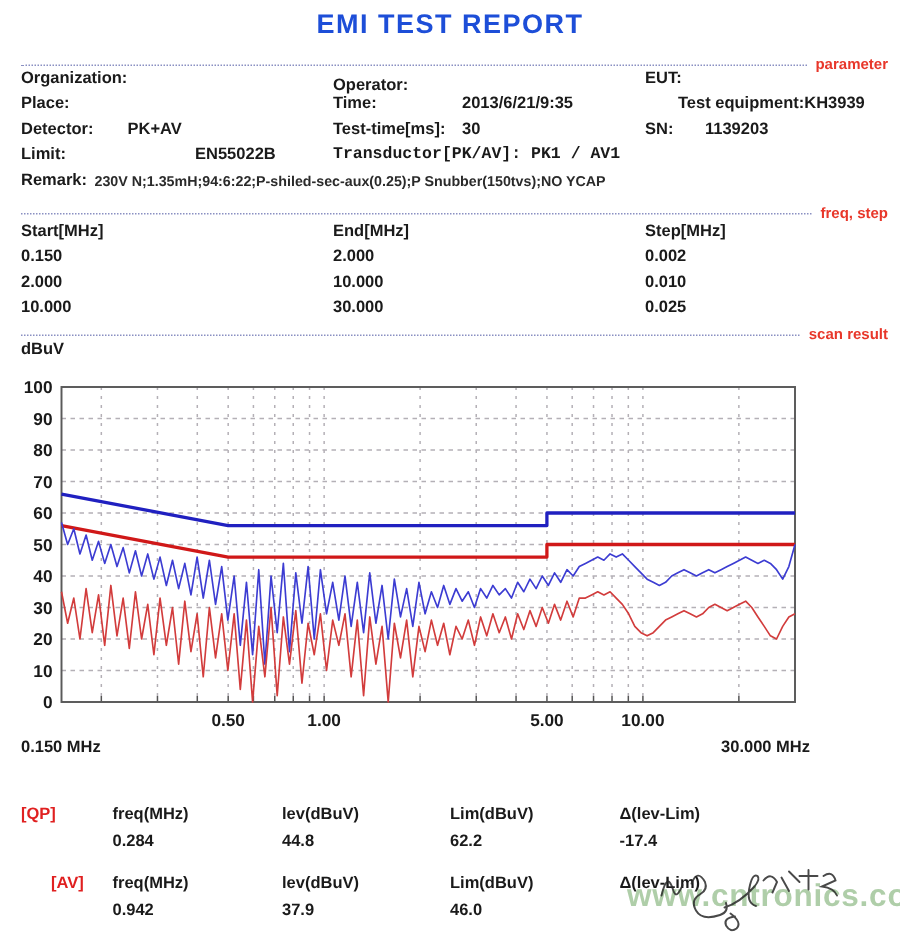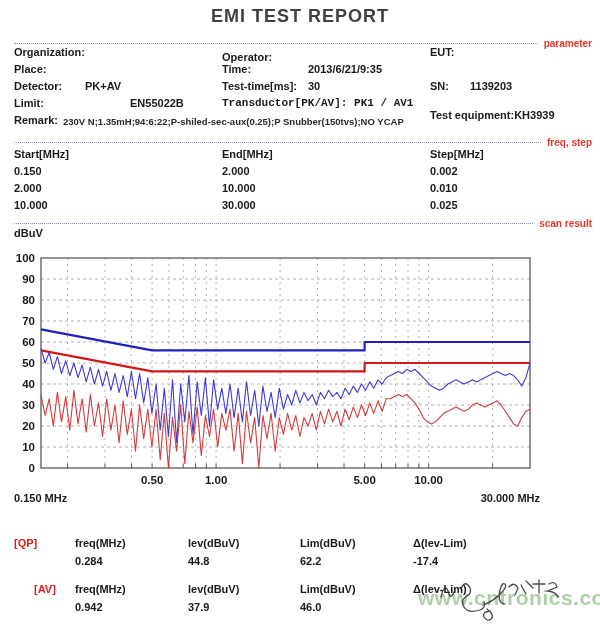--- a/index.html
+++ b/index.html
@@ -1,19 +1,19 @@
 <!DOCTYPE html>
 <html><head>
 <meta charset="utf-8">
 <style>
   html,body{margin:0;padding:0;background:#ffffff;}
   .page{position:relative;width:600px;height:629px;background:#ffffff;overflow:hidden;
         font-family:"Liberation Sans",sans-serif;color:#1a1a1a;}
   .title{position:absolute;top:6px;left:0;width:600px;text-align:center;
-         font-size:18px;font-weight:700;letter-spacing:1px;color:#404040;}
+         font-size:18px;font-weight:700;letter-spacing:1px;color:#1d4ed8;}
   .sep{position:absolute;left:14px;width:578px;display:flex;align-items:center;gap:6px;height:12px;}
   .sep .line{flex:1;border-top:1px dotted #8a90c2;height:0;}
   .sep .lbl{color:#e8372a;font-size:10px;font-weight:700;white-space:nowrap;}
   .cell{position:absolute;font-size:11px;font-weight:700;white-space:nowrap;color:#1a1a1a;}
   .red{color:#e02020;}
   .small{font-size:9.5px;font-weight:600;color:#2a2a2a;}
   .chart-svg{position:absolute;left:0;top:240px;}
   .wm{position:absolute;left:418px;top:586px;width:182px;font-size:21px;font-weight:700;
       color:#a9caa2;letter-spacing:0.5px;opacity:0.92;}
   .scribble{position:absolute;left:435px;top:575px;}
@@ -30,21 +30,21 @@
     <span class="lbl">parameter</span>
   </div>
 
   <div class="cell" style="left:14px;top:46px;">Organization:</div>
   <div class="cell" style="left:222px;top:51px;text-align:right;">Operator:</div>
   <div class="cell" style="left:430px;top:46px;">EUT:</div>
 
   <div class="cell" style="left:14px;top:63px;">Place:</div>
   <div class="cell" style="left:222px;top:63px;">Time:</div>
   <div class="cell" style="left:308px;top:63px;">2013/6/21/9:35</div>
-  <div class="cell" style="left:430px;top:63px;margin-top:46px;"><span>Test equipment:</span><span>KH3939</span></div>
+  <div class="cell" style="left:452px;top:63px;"><span>Test equipment:</span><span>KH3939</span></div>
 
   <div class="cell" style="left:14px;top:80px;">Detector:</div>
   <div class="cell" style="left:85px;top:80px;">PK+AV</div>
   <div class="cell" style="left:222px;top:80px;">Test-time[ms]:</div>
   <div class="cell" style="left:308px;top:80px;">30</div>
   <div class="cell" style="left:430px;top:80px;">SN:</div>
   <div class="cell" style="left:470px;top:80px;">1139203</div>
 
   <div class="cell" style="left:14px;top:97px;">Limit:</div>
   <div class="cell" style="left:85px;top:97px;padding-left:45px;">EN55022B</div>

